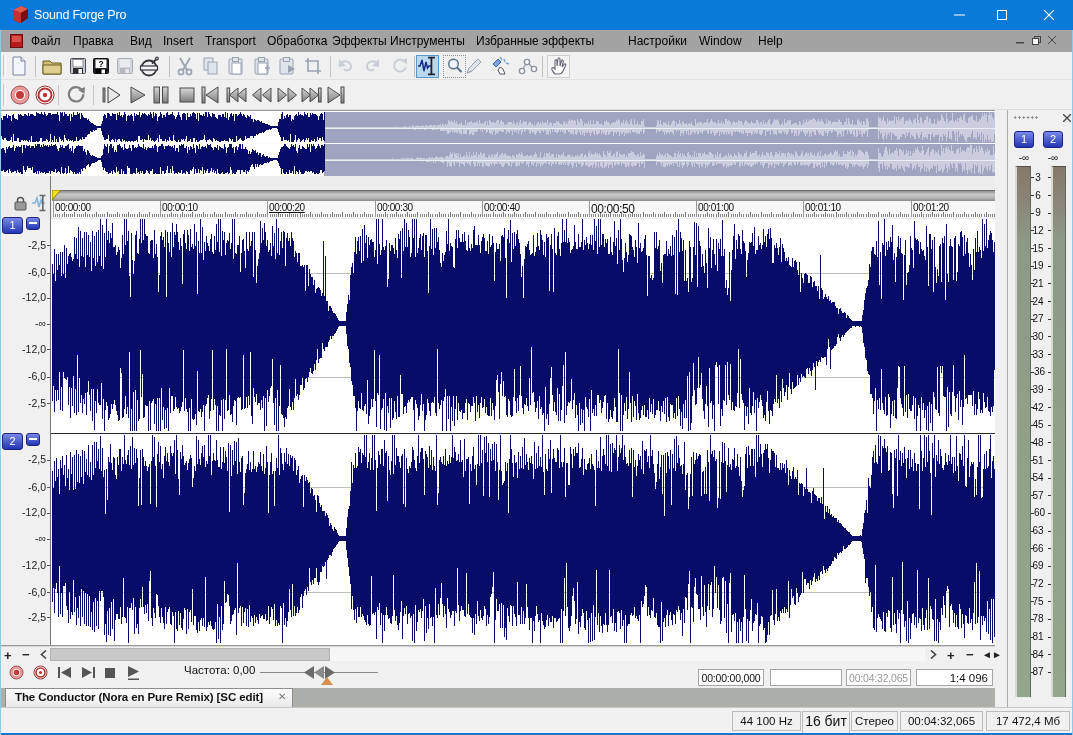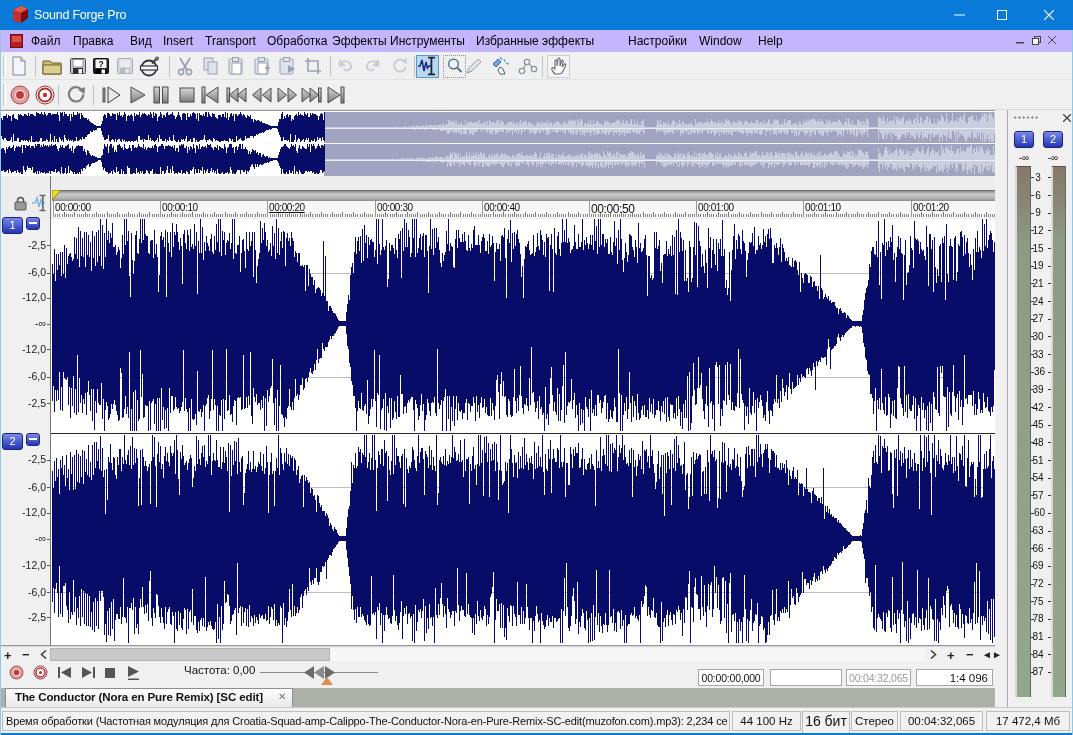--- a/index.html
+++ b/index.html
@@ -17,21 +17,21 @@
       <rect width="11" height="1" y="0.5" fill="#fff"></rect>
     </svg>
   <svg class="abs" style="left:997px;top:10px;" width="10" height="10">
       <rect x="0.5" y="0.5" width="9" height="9" fill="none" stroke="#fff"></rect>
     </svg>
   <svg class="abs" style="left:1044px;top:10px;" width="10" height="10">
       <path d="M0 0L10 10M10 0L0 10" stroke="#fff" stroke-width="1.2"></path>
     </svg>
 </div>
 
-<div class="abs" style="left:0;top:30px;width:1073px;height:22px;background:#c4b5fd;">
+<div class="abs" style="left:0;top:30px;width:1073px;height:22px;background:#a3a3a3;">
   <svg class="abs" style="left:10px;top:4px;" width="13" height="14" viewBox="0 0 13 14">
     <rect x="0.5" y="0.5" width="12" height="13" fill="#b81d1d" stroke="#6d0f0f"></rect>
     <rect x="2" y="2" width="9" height="6" fill="#d8504a"></rect>
   </svg>
   <div style="position:absolute;left:31px;top:4px;font-size:12px;color:#000;">Файл</div>
     <div style="position:absolute;left:73px;top:4px;font-size:12px;color:#000;">Правка</div>
     <div style="position:absolute;left:130px;top:4px;font-size:12px;color:#000;">Вид</div>
     <div style="position:absolute;left:163px;top:4px;font-size:12px;color:#000;">Insert</div>
     <div style="position:absolute;left:205px;top:4px;font-size:12px;color:#000;">Transport</div>
     <div style="position:absolute;left:267px;top:4px;font-size:12px;color:#000;">Обработка</div>
@@ -914,21 +914,20 @@
 </div>
 
 <div class="abs" style="left:0;top:688px;width:995px;height:19px;background:#adb0a8;">
   <div class="abs" style="left:5px;top:0;width:288px;height:19px;background:linear-gradient(180deg,#fdfdfd,#e9e9e9);border:1px solid #8e8e8e;border-bottom:none;">
     <div class="abs" style="left:9px;top:2px;font-size:11.5px;font-weight:bold;letter-spacing:-0.1px;color:#111;">The Conductor (Nora en Pure Remix) [SC edit]</div>
     <div class="abs" style="left:272px;top:2px;font-size:10px;color:#777;">✕</div>
   </div>
 </div>
 
 <div class="abs" style="left:0;top:707px;width:1073px;height:26px;background:#f1f1f1;border-top:1px solid #c8c8c8;">
-  <div class="abs" style="left:2px;top:3px;width:728px;height:20px;border:1px solid #bdbdbd;background:#f1f1f1;overflow:hidden;white-space:nowrap;font-size:11px;letter-spacing:-0.15px;line-height:18px;color:#111;padding-left:3px;">Время обработки (Частотная модуляция для Croatia-Squad-amp-Calippo-The-Conductor-Nora-en-Pure-Remix-SC-edit(muzofon.com).mp3): 2,234 се</div>
   <div class="abs" style="left:732px;top:3px;width:69px;height:20px;border:1px solid #bdbdbd;font-size:11.5px;line-height:18px;text-align:center;color:#111;">44 100 Hz</div>
   <div class="abs" style="left:802px;top:3px;width:48px;height:36px;border:1px solid #bdbdbd;font-size:14px;line-height:18px;text-align:center;color:#111;">16 бит</div>
   <div class="abs" style="left:851px;top:3px;width:47px;height:20px;border:1px solid #bdbdbd;font-size:11.5px;line-height:18px;text-align:center;color:#111;">Стерео</div>
   <div class="abs" style="left:900px;top:3px;width:83px;height:20px;border:1px solid #bdbdbd;font-size:11.5px;line-height:18px;text-align:center;color:#111;">00:04:32,065</div>
   <div class="abs" style="left:986px;top:3px;width:84px;height:20px;border:1px solid #bdbdbd;font-size:11.5px;line-height:18px;text-align:center;color:#111;">17 472,4 Мб</div>
 </div>
 
 <div class="abs" style="left:0;top:733px;width:1073px;height:2px;background:#0a7ad8;"></div>
 <div class="abs" style="left:0;top:30px;width:1px;height:705px;background:#8ecae8;"></div>
 <div class="abs" style="left:1072px;top:30px;width:1px;height:705px;background:#8ecae8;"></div>

